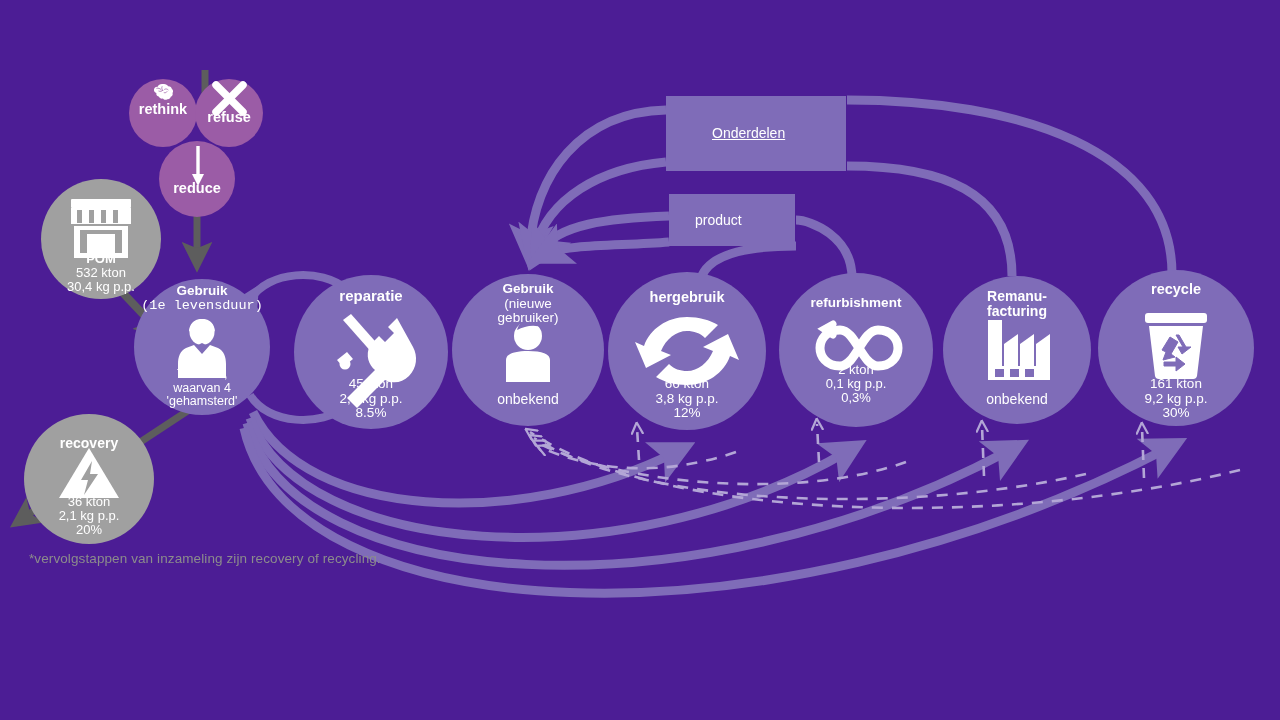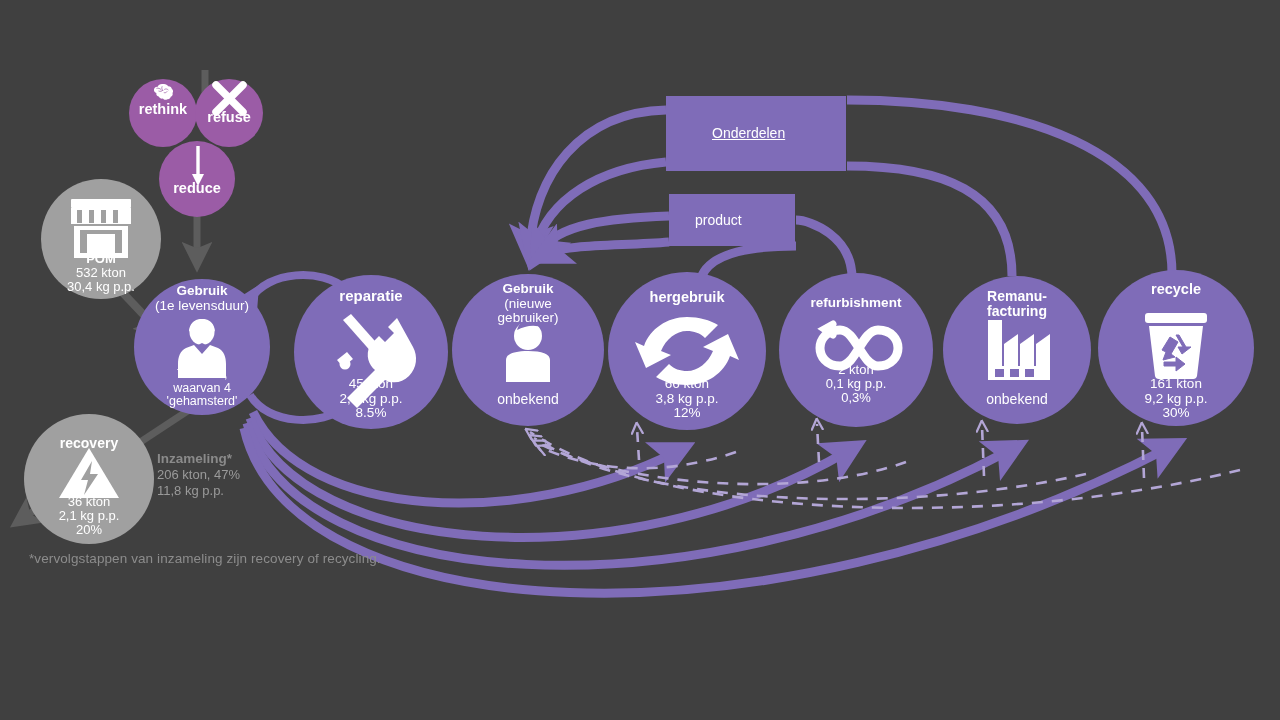--- a/index.html
+++ b/index.html
@@ -3,21 +3,21 @@
 <meta charset="utf-8">
 <title>Circulaire economie diagram</title>
 <style>
   html,body{margin:0;padding:0;background:#ffffff;}
   body{
     width:1280px;height:720px;overflow:hidden;
     font-family:"Liberation Sans", sans-serif;
     color:#ffffff;
     -webkit-font-smoothing:antialiased;
   }
-  #stage{position:relative;width:1280px;height:720px;background:#404040;}
+  #stage{position:relative;width:1280px;height:720px;background:#4c1d95;}
   svg.layer{position:absolute;left:0;top:0;width:1280px;height:720px;}
   #arrows{z-index:1;}
   #nodes{z-index:2;}
   .node-label{
     position:absolute;z-index:3;pointer-events:none;
     text-align:center;line-height:1.08;
   }
   .ttl{font-weight:bold;}
   .val{font-weight:normal;}
   .footnote{
@@ -225,21 +225,21 @@
     <div class="ttl">recovery</div>
   </div>
   <div class="node-label" style="left:29px;top:495px;width:120px;font-size:13px;">
     <div class="val">36 kton</div>
     <div class="val">2,1 kg p.p.</div>
     <div class="val">20%</div>
   </div>
 
   <div class="node-label" style="left:132px;top:284px;width:140px;font-size:13.5px;">
     <div class="ttl">Gebruik</div>
-    <div class="val" style="font-size:13.5px;">(1e levensduur)</div>
+    <div class="val" style="font-size:13.5px;font-family:Liberation Mono, monospace;">(1e levensduur)</div>
   </div>
   <div class="node-label" style="left:132px;top:368px;width:140px;font-size:12.5px;">
     <div class="val">74 items,</div>
     <div class="val">waarvan 4</div>
     <div class="val">'gehamsterd'</div>
   </div>
 
   <div class="node-label" style="left:301px;top:288px;width:140px;font-size:15px;">
     <div class="ttl">reparatie</div>
   </div>
@@ -289,21 +289,16 @@
   </div>
   <div class="node-label" style="left:1111px;top:377px;width:130px;font-size:13.5px;">
     <div class="val">161 kton</div>
     <div class="val">9,2 kg p.p.</div>
     <div class="val">30%</div>
   </div>
 
   <div class="boxlabel" style="left:712px;top:125px;text-decoration:underline;">Onderdelen</div>
   <div class="boxlabel" style="left:695px;top:212px;text-align:center;">product</div>
 
-  <div class="inz" style="left:157px;top:451px;">
-    <b>Inzameling*</b><br>
-    <span>206 kton, 47%</span><br>
-    <span>11,8 kg p.p.</span>
-  </div>
 
   <div class="footnote" style="left:29px;top:551px;">*vervolgstappen van inzameling zijn recovery of recycling.</div>
 
 </div>
 
 </body></html>

